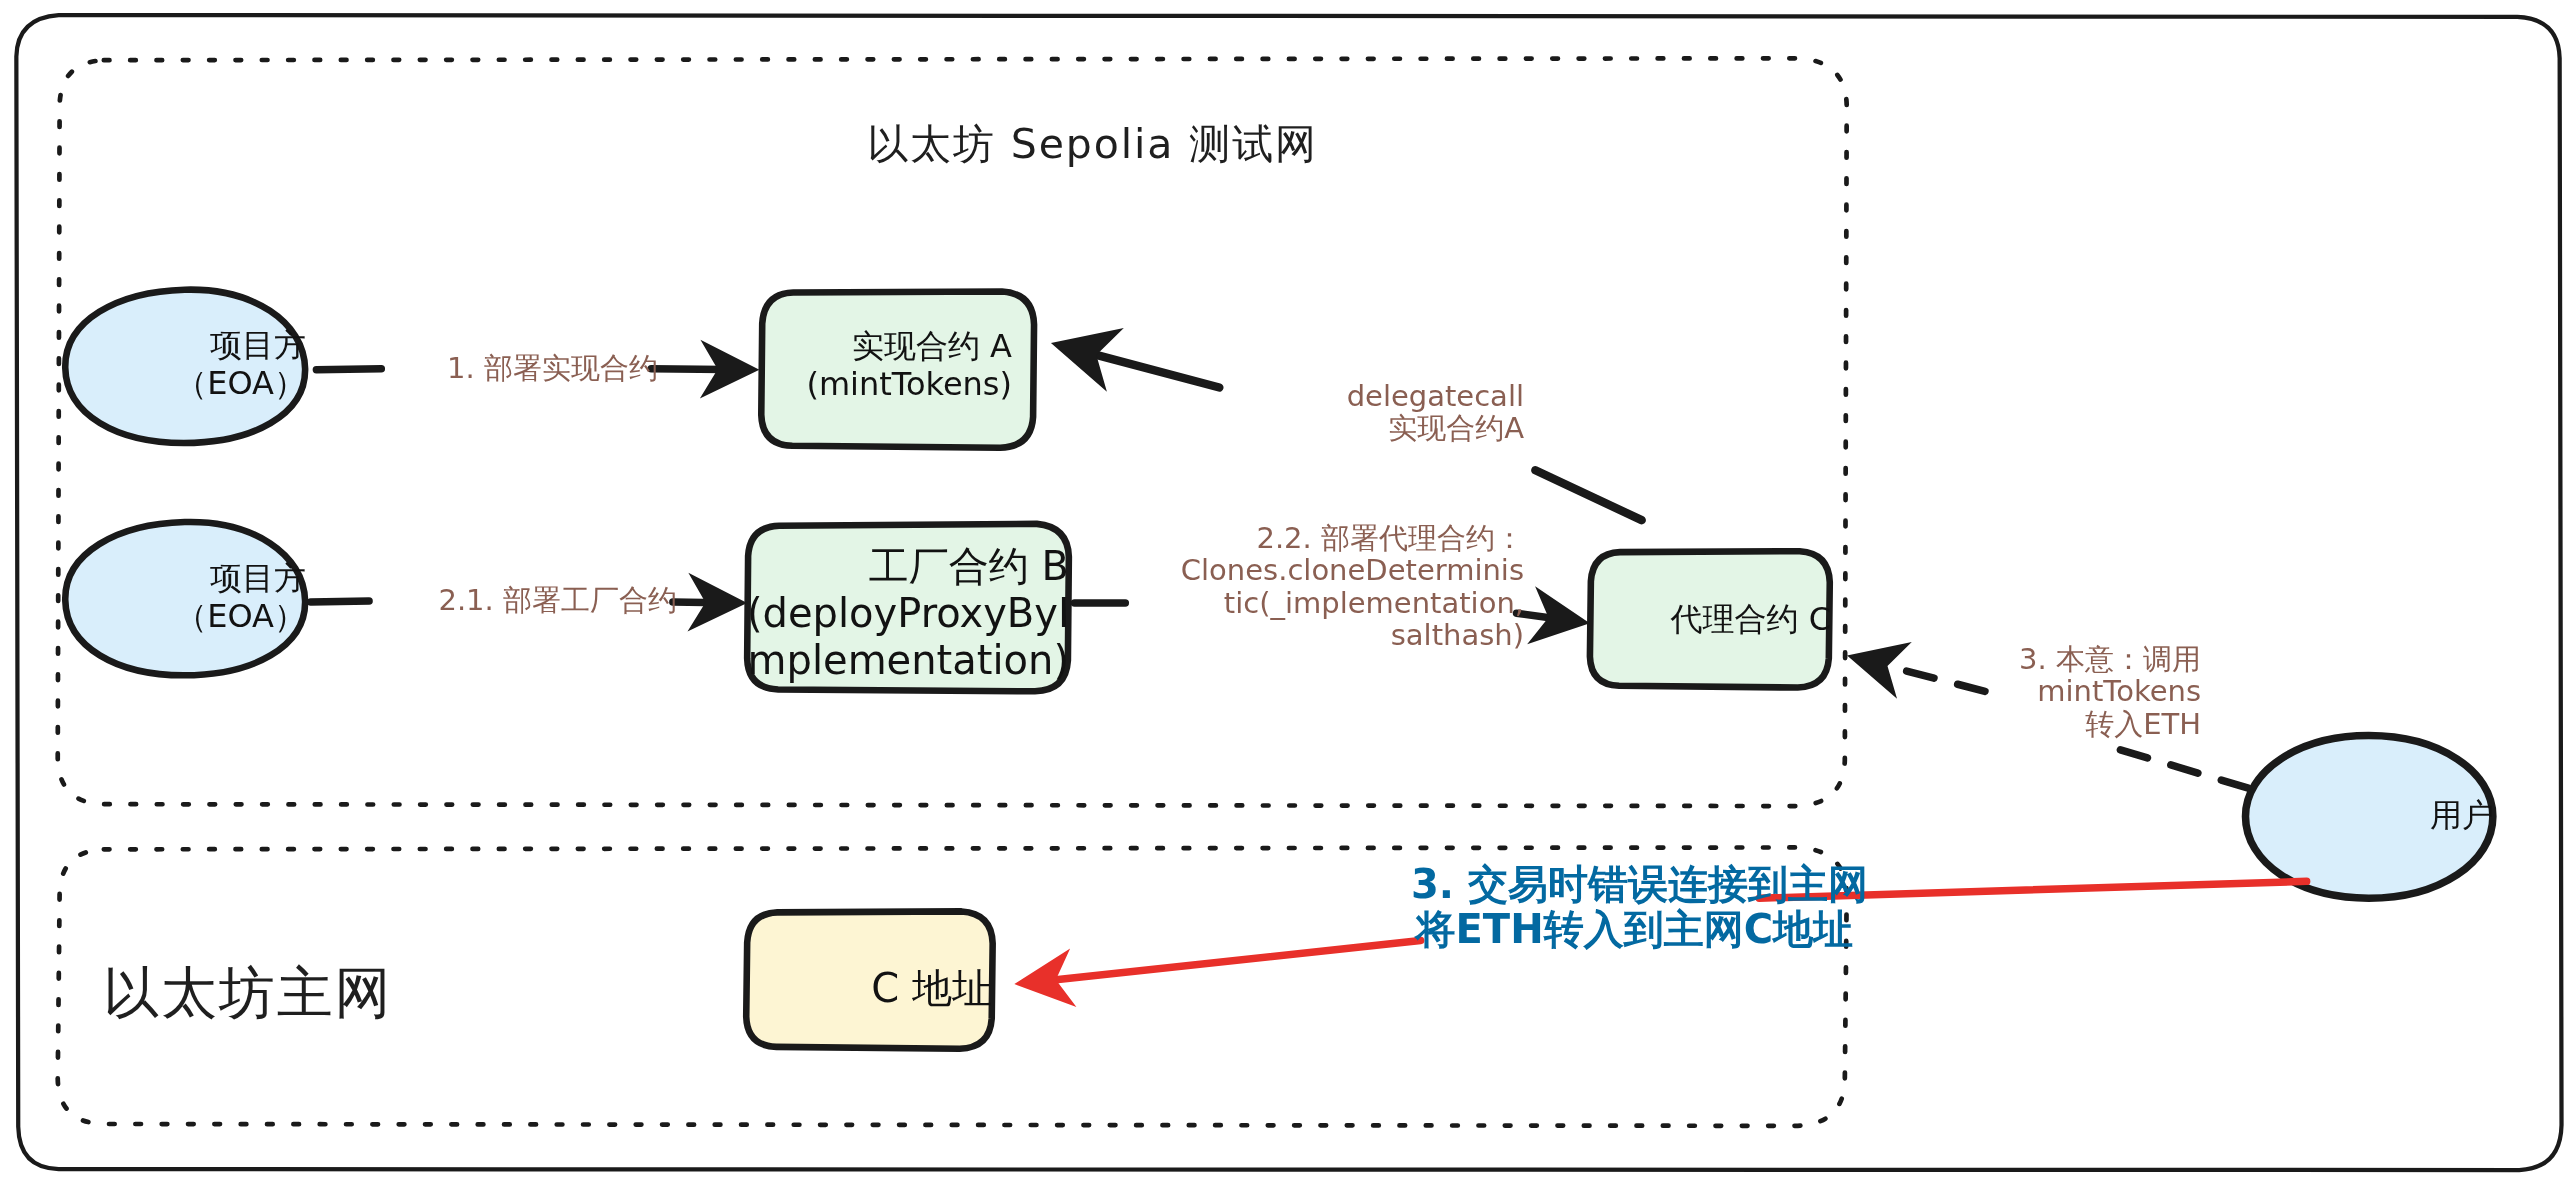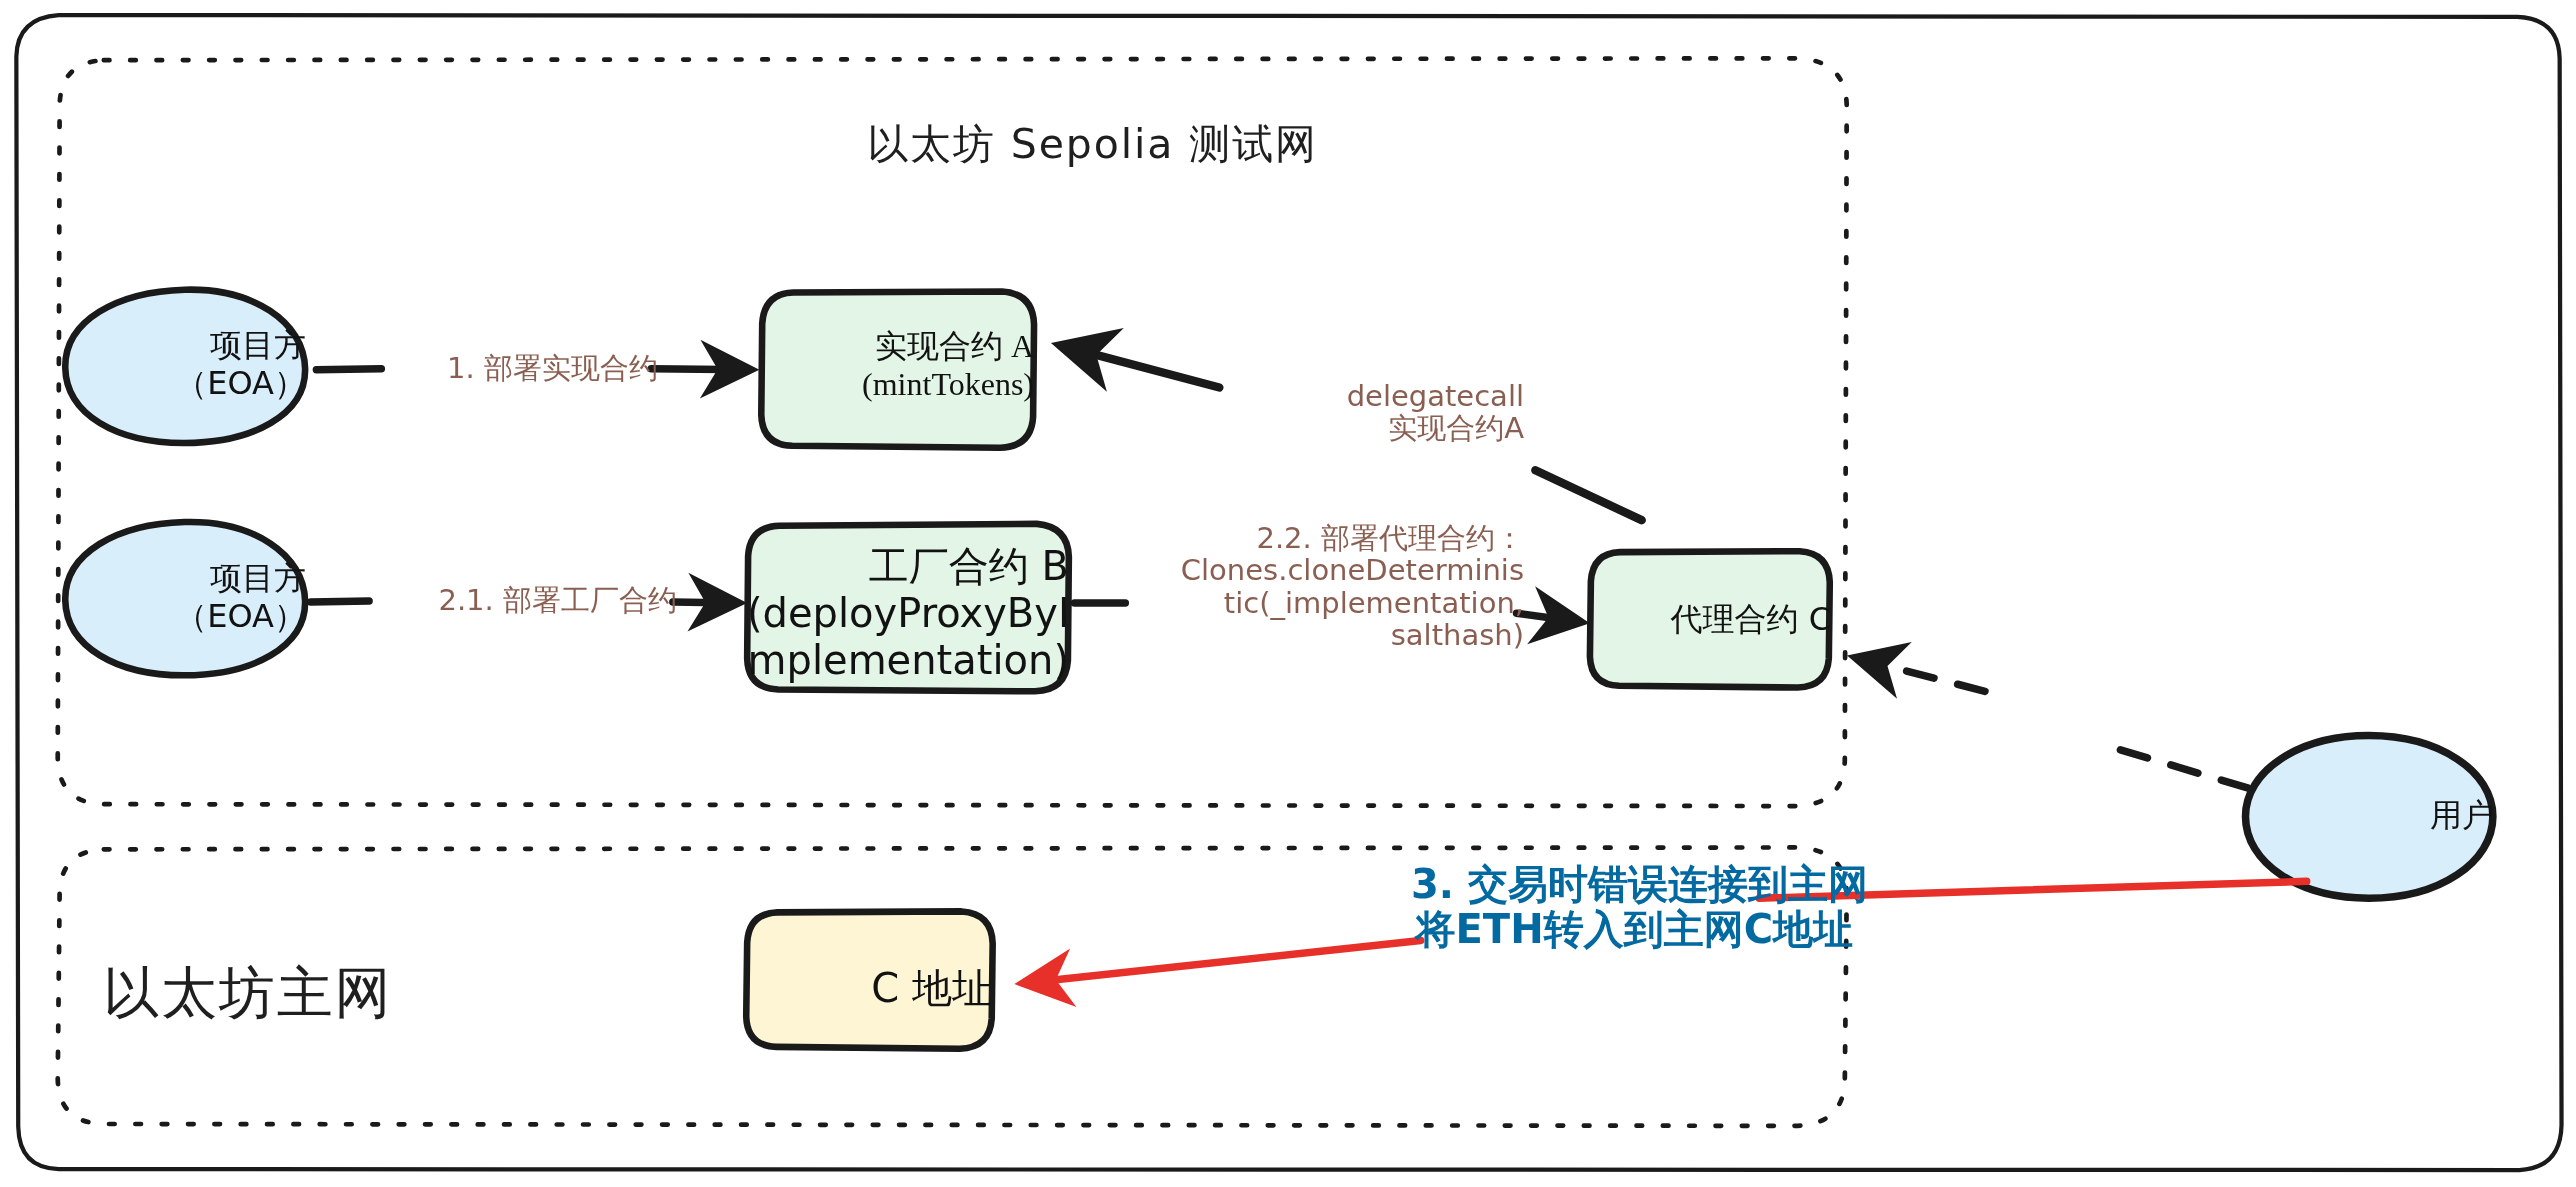--- a/index.html
+++ b/index.html
@@ -157,21 +157,21 @@
   <div class="diagram-title" style="left:659px; top:120px; width:659px;">以太坊 Sepolia 测试网</div>
 
   <div class="panel-title" style="left:103px; top:960px; width:339px; text-align:left;">以太坊主网</div>
 
   <div class="node-label" style="left:65px; top:327px; width:241px;">项目方
 （EOA）</div>
 
   <div class="node-label" style="left:65px; top:560px; width:241px;">项目方
 （EOA）</div>
 
-  <div class="node-label" style="left:761px; top:328px; width:273px;font-family:Liberation Serif, serif;">实现合约 A
+  <div class="node-label" style="left:739px; top:328px; width:273px;">实现合约 A
 (mintTokens)</div>
 
   <div class="node-label small" style="left:747px; top:543px; width:322px;">工厂合约 B
 (deployProxyByI
 mplementation)</div>
 
   <div class="node-label" style="left:1590px; top:601px; width:241px;">代理合约 C</div>
 
   <div class="node-label" style="left:2246px; top:797px; width:248px;">用户</div>
 
@@ -182,18 +182,21 @@
   <div class="edge-label" style="left:362px; top:583px; width:315px;">2.1. 部署工厂合约</div>
 
   <div class="edge-label tight" style="left:1110px; top:522px; width:414px;">2.2. 部署代理合约：
 Clones.cloneDeterminis
 tic(_implementation,
 salthash)</div>
 
   <div class="edge-label tight" style="left:1214px; top:380px; width:310px;">delegatecall
 实现合约A</div>
 
+  <div class="edge-label tight" style="left:1900px; top:643px; width:301px;">3. 本意：调用
+mintTokens
+转入ETH</div>
 
   <div class="edge-label red tight" style="left:1411px; top:862px; width:442px;">3. 交易时错误连接到主网
 将ETH转入到主网C地址</div>
 
 </div>
 
 
 </body></html>

